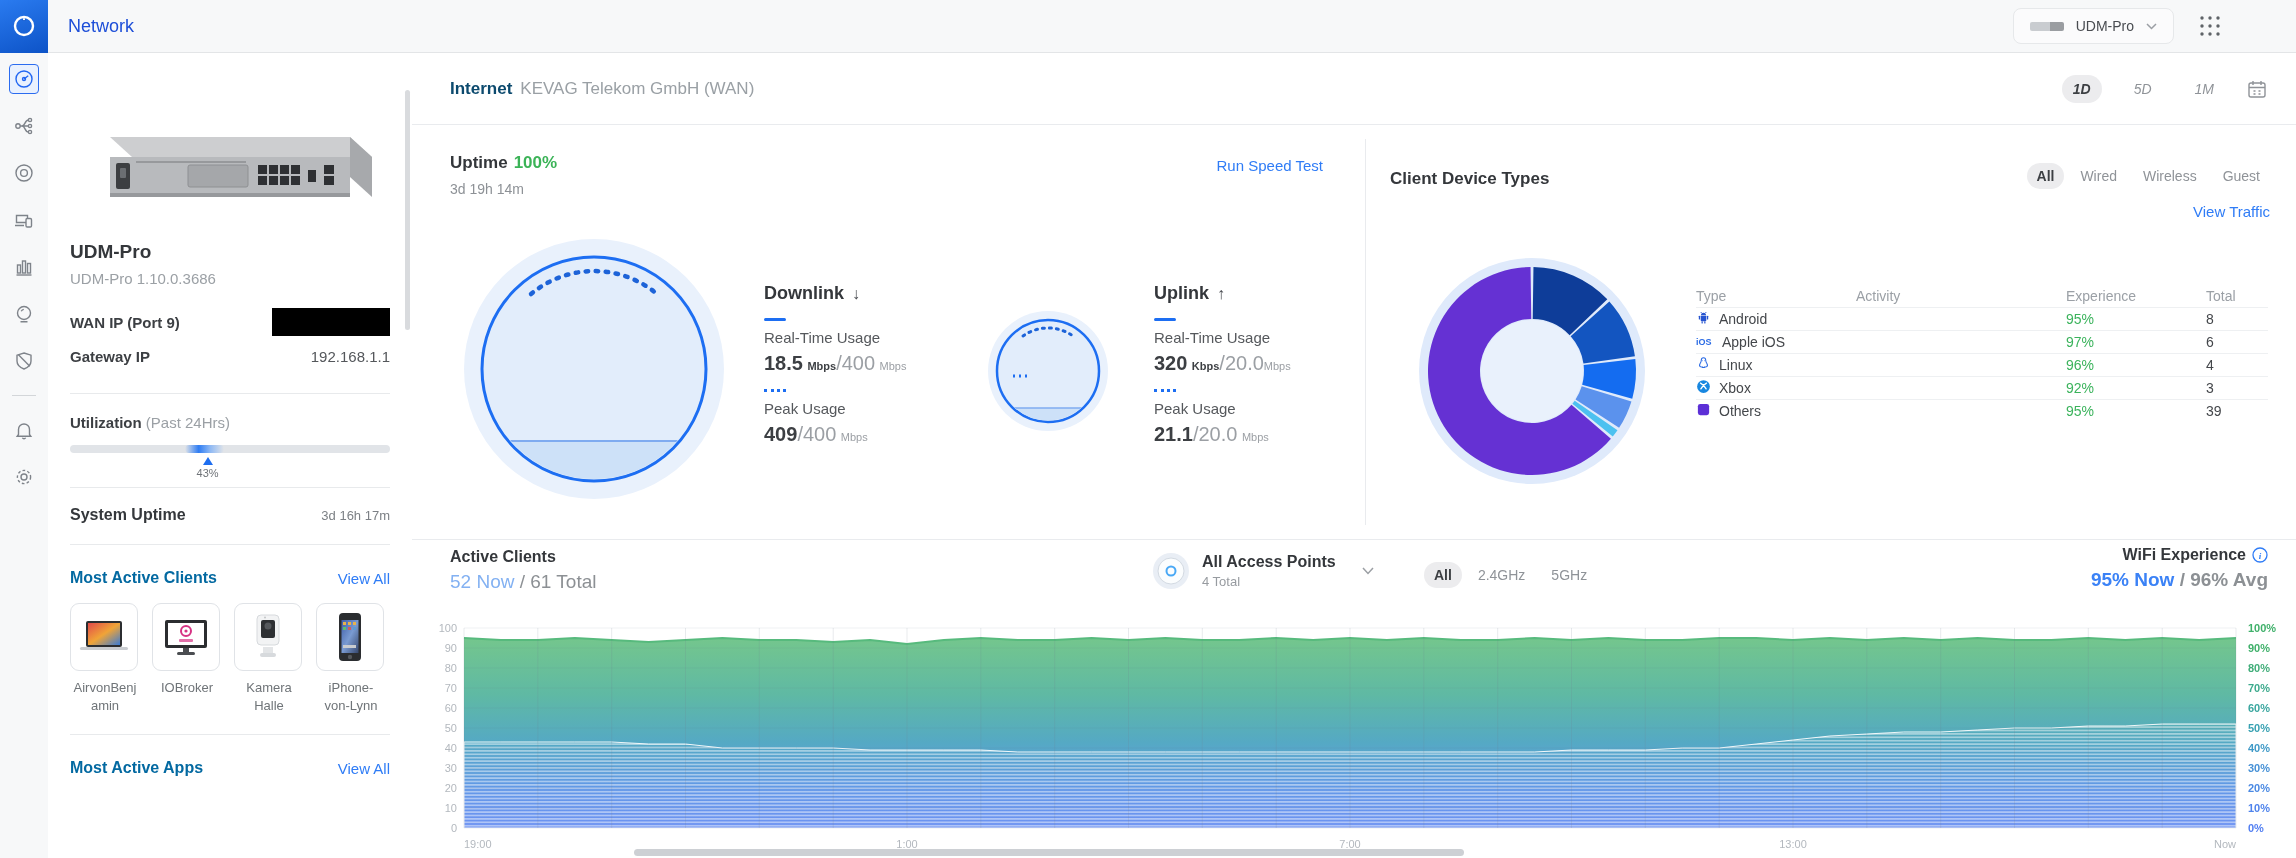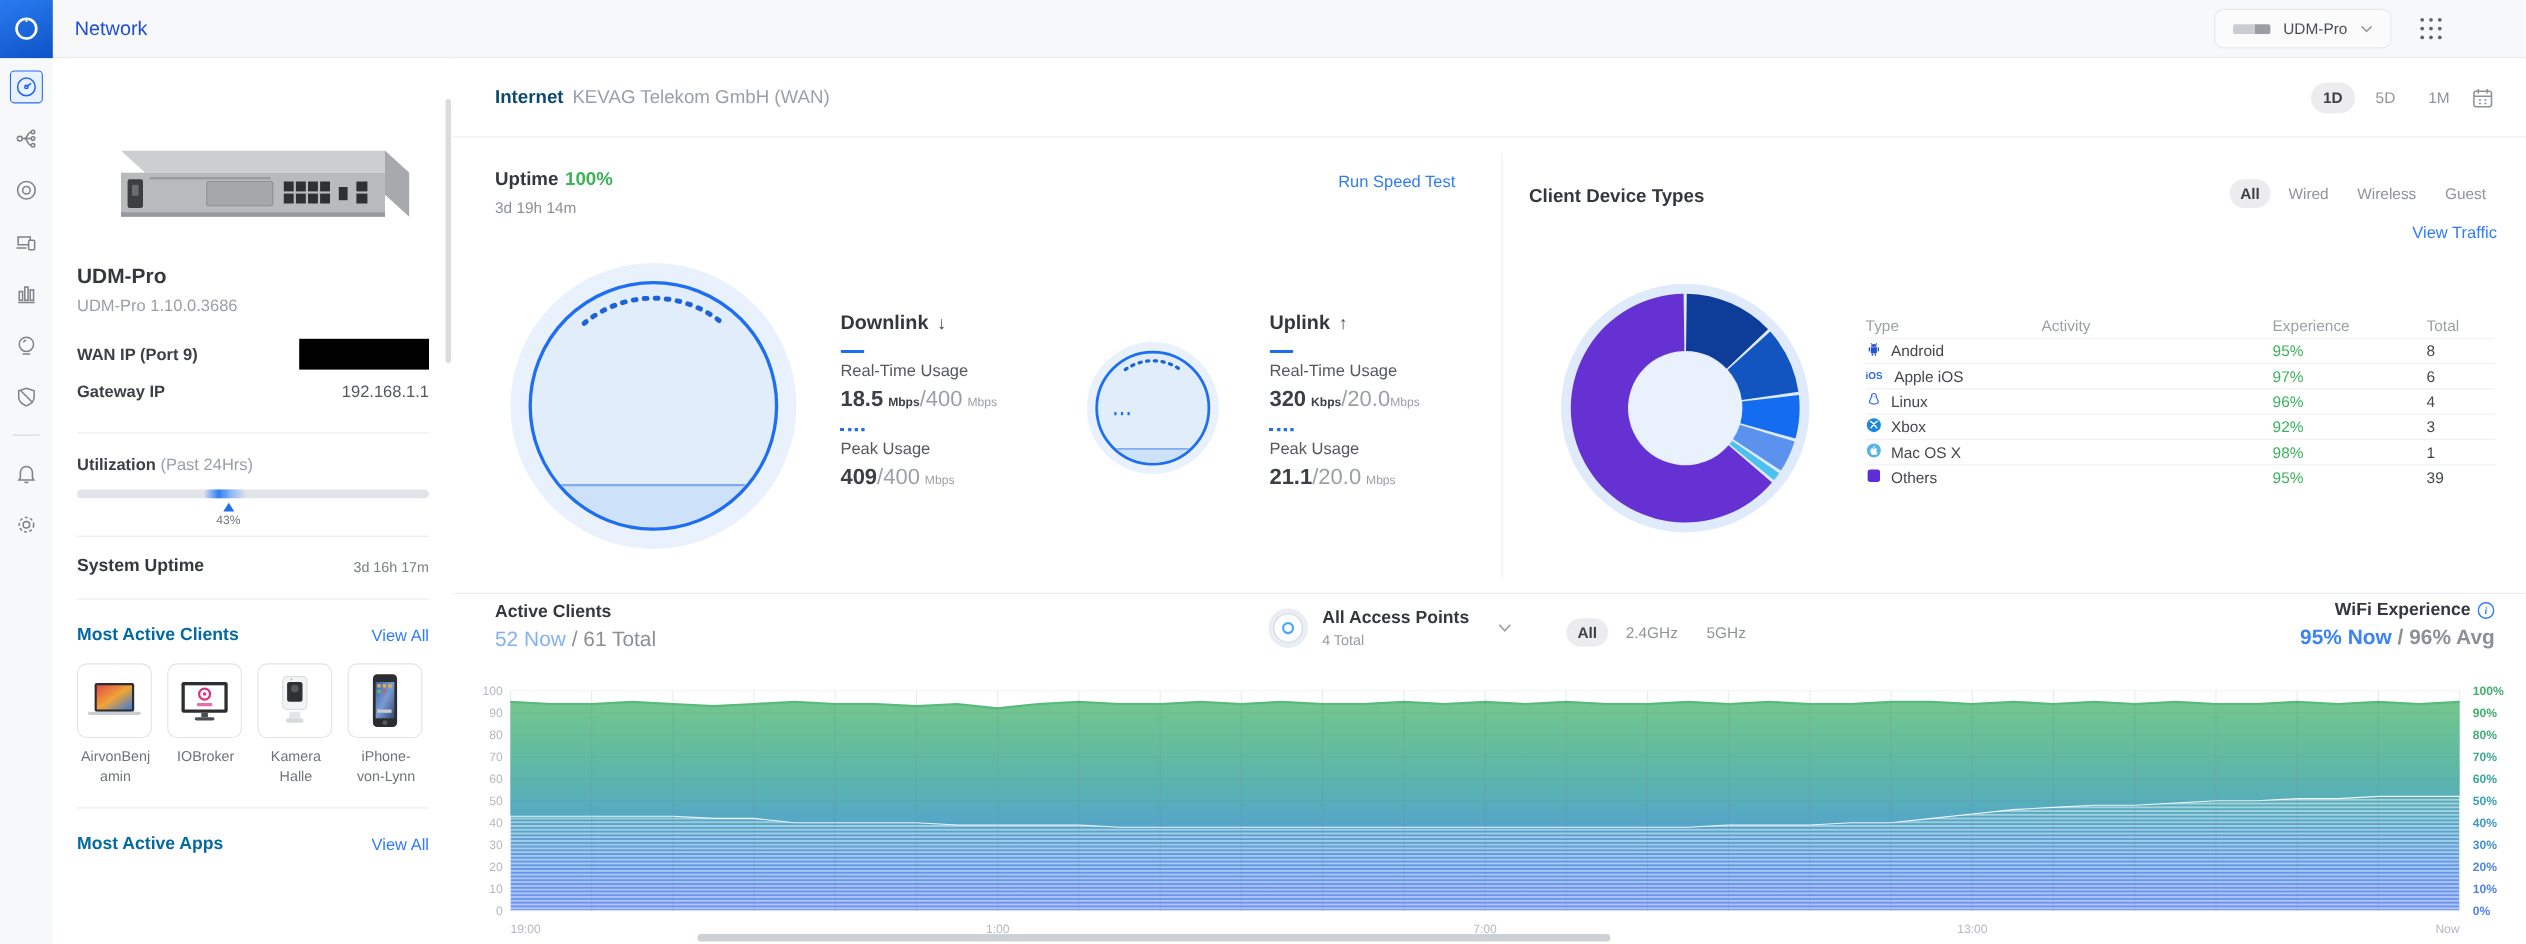--- a/index.html
+++ b/index.html
@@ -58,21 +58,21 @@
   .cards { display:flex; gap:12px; margin-top:16px; }
   .client-card { width:68px; height:68px; border:1px solid #e0e3e7; border-radius:9px;
     display:flex; align-items:center; justify-content:center; cursor:pointer; background:#fff; }
   .client-cell { width:70px; }
   .client-name { margin-top:8px; font-size:13px; color:#6f7478; text-align:center; line-height:1.35; }
   
   .main { position:absolute; left:412px; top:53px; right:0; bottom:0; background:#fff; }
   .main-header { height:72px; display:flex; align-items:center; padding:0 28px 0 38px; border-bottom:1px solid #e9ebee; }
   .mh-title { font-size:17px; font-weight:bold; color:#0c4a6e; }
   .mh-sub { font-size:17px; color:#9aa0a5; margin-left:8px; }
-  .mh-right { margin-left:auto; display:flex; align-items:center; gap:8px; }
+  .mh-right { margin-left:auto; display:flex; align-items:center; gap:21px;font-style:italic; }
   .range-tab { font-size:14px; color:#8f9398; padding:6px 11px; border-radius:15px; cursor:pointer; font-weight:bold; }
   .range-tab.sel { background:#ececee; color:#3c3f43; }
   .content-row { display:flex; height:415px; border-bottom:1px solid #e9ebee; }
   .wan-col { width:953px; position:relative; }
   .vdiv { width:1px; background:#e9ebee; margin:14px 0; }
   .cdt-col { flex:1; position:relative; }
   .uptime-block { position:absolute; left:38px; top:28px; }
   .uptime-line { font-size:17px; font-weight:bold; color:#34373b; }
   .uptime-line .green { color:#3bb357; margin-left:6px; }
   .uptime-dur { margin-top:8px; font-size:14px; color:#8d9196; }
@@ -539,33 +539,20 @@
               <span class="t-type">
                 <span><svg width="15" height="15" viewBox="0 0 16 16">
                     <circle cx="8" cy="8" r="6.8" fill="#1887e0"></circle>
                     <path d="M4.8 4.4c2.2 1.1 4.4 3.3 6 6.2M11.2 4.4c-2.2 1.1-4.4 3.3-6 6.2" stroke="#fff" stroke-width="1.4" fill="none" stroke-linecap="round"></path>
                   </svg></span>
                 <span>Xbox</span>
               </span>
               <span><span class="t-track"><span class="t-fill" style="width:23%"></span></span></span>
               <span class="t-exp">92%</span>
               <span>3</span>
-            </div>
-            <div class="t-row">
-              <span class="t-type">
-                <span><svg width="15" height="15" viewBox="0 0 16 16">
-                    <circle cx="8" cy="8" r="6.8" fill="#59b5e8"></circle>
-                    <path d="M10.4 8.3c0-1 .8-1.5 .9-1.6-.5-.7-1.3-.8-1.6-.8-.7-.1-1.3.4-1.6.4-.3 0-.8-.4-1.4-.4-.7 0-1.4.4-1.7 1.1-.7 1.3-.2 3.2.5 4.2.4.5.8 1.1 1.4 1.1.6 0 .8-.4 1.4-.4.6 0 .8.4 1.4.4.6 0 1-.5 1.3-1 .4-.6.6-1.2.6-1.2s-1.2-.5-1.2-1.8z" fill="#fff"></path>
-                    <path d="M8.6 5.2c.3-.4.5-.9.4-1.4-.4 0-.9.3-1.2.7-.3.3-.5.8-.4 1.3.5 0 .9-.2 1.2-.6z" fill="#fff"></path>
-                  </svg></span>
-                <span>Mac OS X</span>
-              </span>
-              <span><span class="t-track"><span class="t-fill" style="width:62%"></span></span></span>
-              <span class="t-exp">98%</span>
-              <span>1</span>
             </div>
             <div class="t-row">
               <span class="t-type">
                 <span><svg width="15" height="15" viewBox="0 0 16 16">
                     <rect x="2" y="2" width="12" height="12" rx="2.5" fill="#5c2fd6"></rect>
                   </svg></span>
                 <span>Others</span>
               </span>
               <span><span class="t-track"><span class="t-fill" style="width:2%"></span></span></span>
               <span class="t-exp">95%</span>

